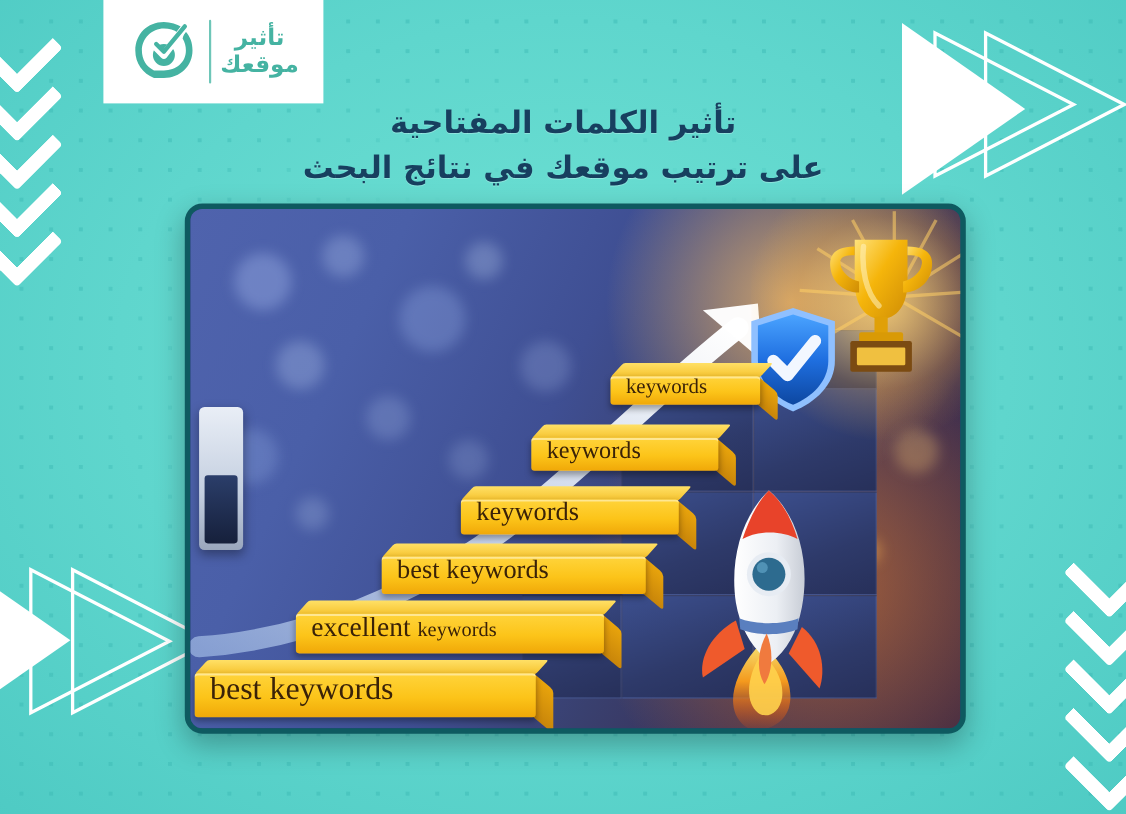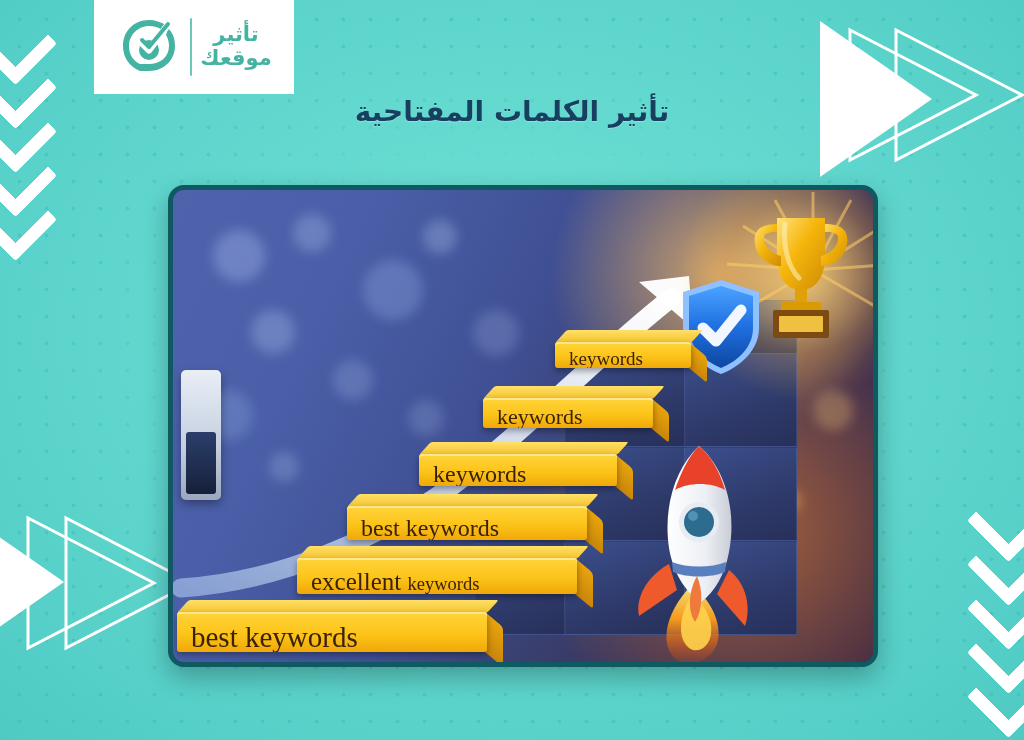--- a/index.html
+++ b/index.html
@@ -122,21 +122,21 @@
     background:linear-gradient(180deg,#ffe066,#f6c32e);
     transform:skewX(-42deg);
     transform-origin:bottom left;
     border-radius:2px;
   }
   .kw-face{
     position:absolute;left:0;top:12px;width:100%;height:calc(100% - 12px);
     background:linear-gradient(180deg,#ffd43b 0%, #fcc419 55%, #f0a808 100%);
     border-radius:3px;
     box-shadow:inset 0 2px 0 rgba(255,255,255,.45), 0 3px 6px rgba(0,0,0,.35);
-    display:flex;align-items:flex-end;
+    display:flex;align-items:flex-start;
     overflow:hidden;
   }
   .kw-side{
     position:absolute;right:-16px;top:12px;width:18px;height:calc(100% - 12px);
     background:linear-gradient(180deg,#e8a40c,#c8850a);
     transform:skewY(40deg);
     transform-origin:top left;
     border-radius:0 3px 3px 0;
   }
   .kw-label{
@@ -237,20 +237,21 @@
           <circle cx="33" cy="36" r="10" fill="#45b3a2"></circle>
           <path d="M24 27 L33 36 L54 8" fill="none" stroke="#ffffff" stroke-width="7" stroke-linecap="round" stroke-linejoin="round"></path>
           <path d="M26 26 L33 33 L52 10" fill="none" stroke="#45b3a2" stroke-width="4" stroke-linecap="round" stroke-linejoin="round"></path>
         </svg>
       </div>
     </div>
   </div>
 
   <div id="title-block">
     <div class="title-line">تأثير الكلمات المفتاحية</div>
+    <div class="title-line">على ترتيب موقعك في نتائج البحث</div>
   </div>
 
   <div id="picture-frame">
     <div id="scene">
       <div id="scene-bg"></div>
 
       <div class="bokeh" style="left:40px;top:40px;width:52px;height:52px;background:rgba(190,210,255,.30);"></div>
       <div class="bokeh" style="left:120px;top:24px;width:38px;height:38px;background:rgba(200,220,255,.26);"></div>
       <div class="bokeh" style="left:190px;top:70px;width:60px;height:60px;background:rgba(180,205,255,.24);"></div>
       <div class="bokeh" style="left:78px;top:120px;width:44px;height:44px;background:rgba(205,225,255,.26);"></div>
@@ -396,21 +397,21 @@
       </div>
 
       <div class="kw-step" style="left:174px;top:304px;width:240px;height:46px;">
         <div class="kw-top"></div>
         <div class="kw-side"></div>
         <div class="kw-face">
           <span class="kw-label" style="font-size:24px;">best keywords</span>
         </div>
       </div>
 
-      <div class="kw-step" style="left:96px;top:356px;width:280px;height:48px;margin-left:28px;">
+      <div class="kw-step" style="left:96px;top:356px;width:280px;height:48px;">
         <div class="kw-top"></div>
         <div class="kw-side"></div>
         <div class="kw-face">
           <span class="kw-label" style="font-size:25px;">
             <span>excellent</span>
             <span class="small">keywords</span>
           </span>
         </div>
       </div>
 

